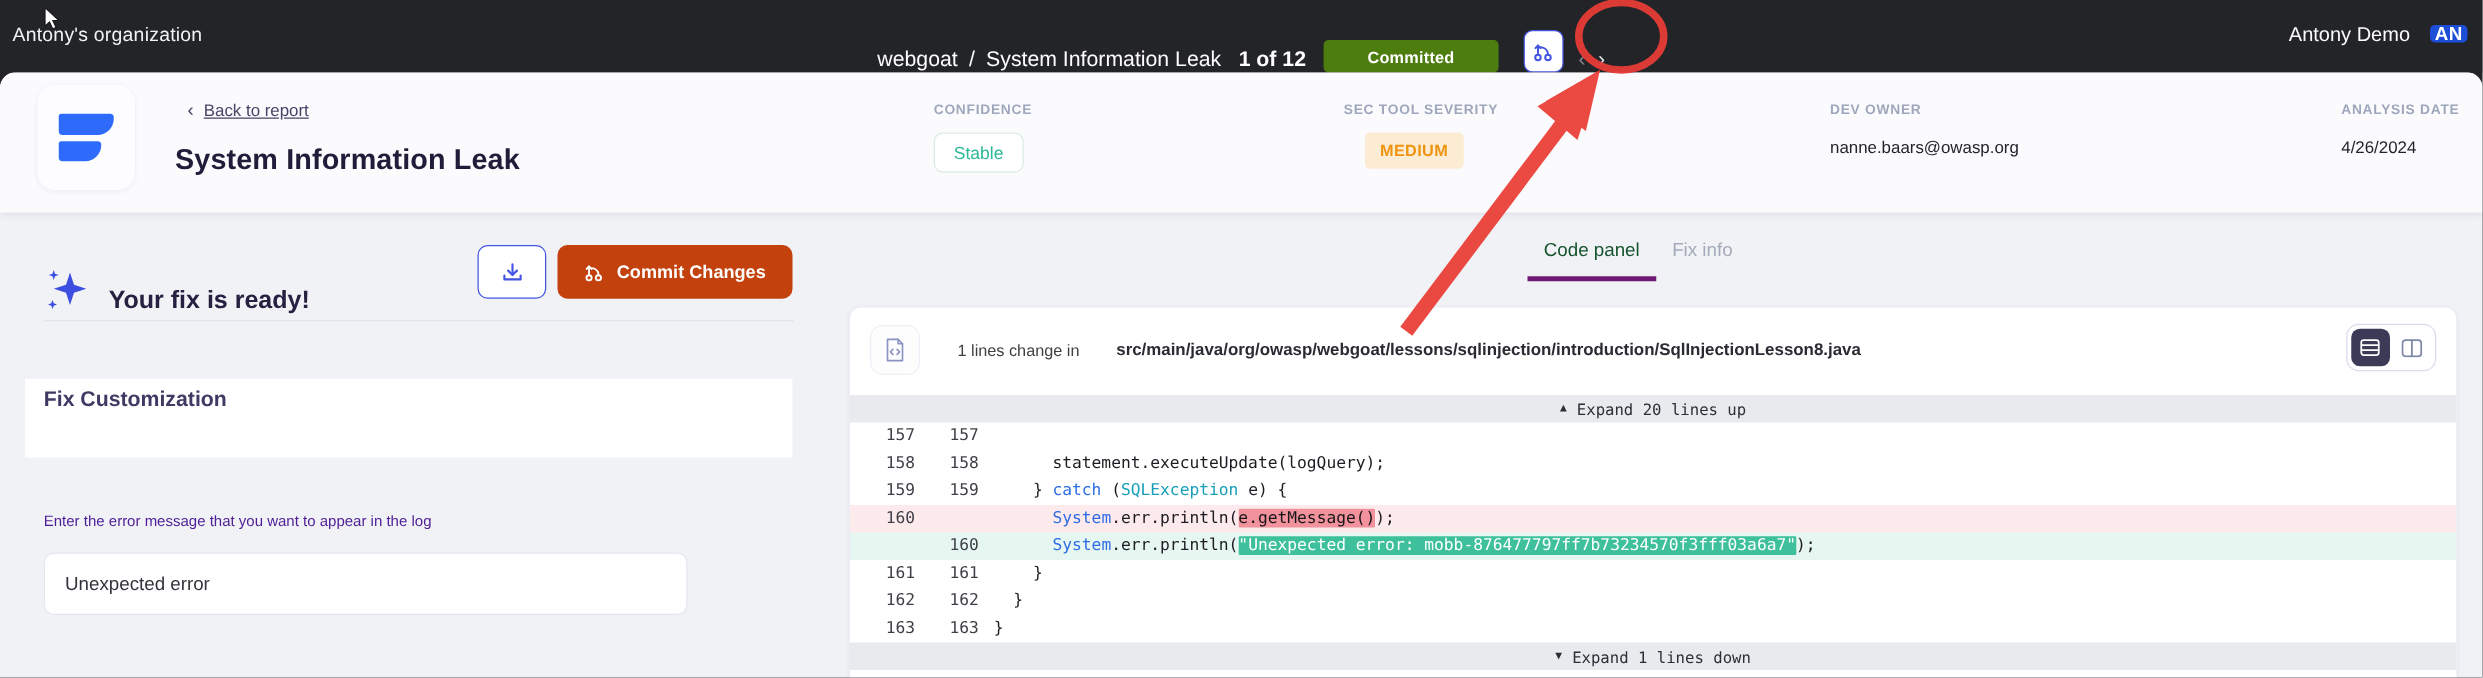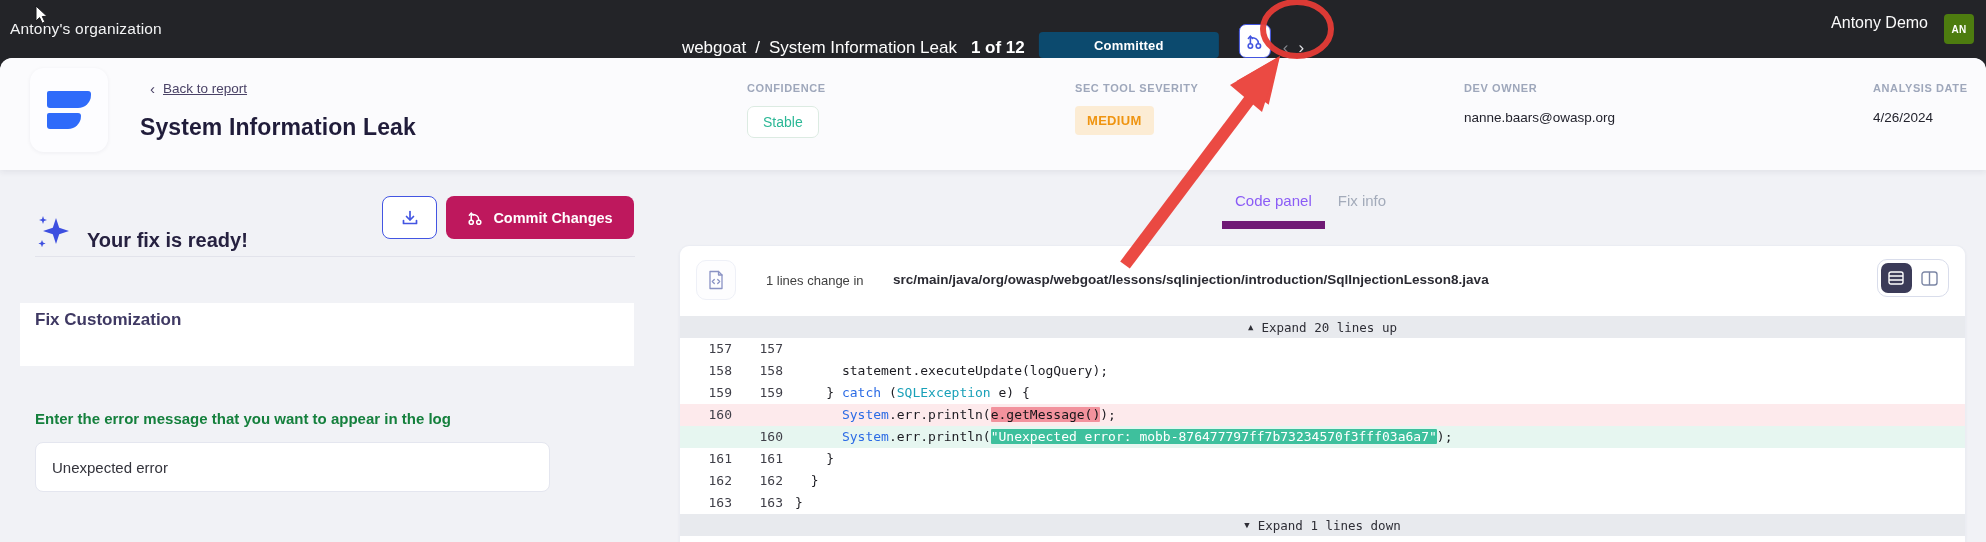--- a/index.html
+++ b/index.html
@@ -7,29 +7,29 @@
   body { background:#232428; font-family:"Liberation Sans", sans-serif; position:relative; }
 
   
   .topbar { position:absolute; left:0; top:0; width:1986px; height:58px; background:#232428; color:#fff; }
   .topbar-left { position:absolute; left:10px; top:50%; transform:translateY(-50%); font-size:15.5px; color:#f2f3f4; letter-spacing:.2px; }
   .topbar-center { position:absolute; left:50%; top:0; height:58px; transform:translateX(-50%); display:flex; align-items:flex-end; white-space:nowrap; }
   .crumb-repo { font-size:17px; color:#fdfdfd; }
   .crumb-sep { font-size:17px; color:#fdfdfd; margin:0 9px; }
   .crumb-issue { font-size:17px; color:#fdfdfd; }
   .crumb-counter { font-size:17px; font-weight:bold; margin-left:14px; color:#ffffff; }
-  .badge-committed { margin-left:14px; width:180px; height:26px; border-radius:4px; background:#0c4a6e; color:#fff;
+  .badge-committed { margin-left:14px; width:140px; height:26px; border-radius:4px; background:#4d7c0f; color:#fff;
       font-size:13px; font-weight:bold; display:flex; align-items:center; justify-content:center; letter-spacing:.2px; }
   .pr-button { margin-left:20px; width:32px; height:34px; background:#ffffff; border:1.5px solid #4355e0; border-radius:7px;
       display:flex; align-items:center; justify-content:center; position:relative; z-index:2; }
   .nav-chevrons { display:flex; align-items:center; margin-left:12px; gap:10px; font-size:17px; }
   .chev-prev { color:#85888e; } .chev-next { color:#e3e4e7; }
   .topbar-right { position:absolute; right:12px; top:50%; transform:translateY(-50%); display:flex; align-items:flex-start; }
   .user-name { font-size:16px; color:#fbfbfc; margin-right:16px; }
-  .avatar { width:30px; height:30px; border-radius:4px; background:#4d7c0f; color:#fff; font-size:10px; font-weight:bold;
+  .avatar { width:30px; height:14px; border-radius:4px; background:#1d4ed8; color:#fff; font-size:15px; font-weight:bold;
       display:flex; align-items:center; justify-content:center; letter-spacing:.3px; }
 
   
   .sheet { position:absolute; left:0; top:58px; width:1986px; height:484px; background:#f1f2f6; border-radius:12px 12px 0 0; overflow:hidden; }
 
   
   .subheader { position:absolute; left:0; top:0; width:1986px; height:112px; background:#fbfbfd;
       box-shadow:0 2px 6px rgba(40,40,70,.08); border-radius:12px 12px 0 0; }
   .logo-card { position:absolute; left:30px; top:10px; width:78px; height:84px; background:#fdfdff; border-radius:14px;
       box-shadow:0 1px 4px rgba(40,40,70,.06); display:flex; flex-direction:column; align-items:center; justify-content:center; gap:5px; }
@@ -38,43 +38,43 @@
   .back-row { position:absolute; left:150px; top:22px; display:flex; align-items:center; gap:8px; }
   .back-chev { color:#4a4266; font-size:15px; }
   .back-link { color:#4a4266; font-size:13.5px; text-decoration:underline; cursor:pointer; }
   .page-title { position:absolute; left:140px; top:56px; font-size:23px; font-weight:600; color:#201c3a; letter-spacing:.1px; }
   .meta-col { position:absolute; top:24px; }
   .meta-label { font-size:11px; font-weight:bold; color:#9ea7bb; letter-spacing:.6px; }
   .meta-value { margin-top:16px; font-size:13.5px; color:#23232d; }
   .badge-stable { display:inline-block; margin-top:12px; padding:7px 15px; background:#ffffff; border:1px solid #dcebe2;
       border-radius:7px; color:#2cb896; font-size:14px; }
   .badge-medium { display:inline-block; margin-top:12px; padding:7px 12px; background:#fcecd4; border-radius:4px;
-      color:#ef9410; font-size:13px; font-weight:bold; letter-spacing:.3px; }
+      color:#ef9410; font-size:13px; font-weight:bold; letter-spacing:.3px;margin-left:17px; }
   .col-confidence { left:747px; } .col-severity { left:1075px; } .col-owner { left:1464px; } .col-date { left:1873px; }
 
   
   .fixready-row { position:absolute; left:35px; top:148px; width:600px; height:46px; display:flex; align-items:flex-end; }
   .fixready-title { font-size:20px; font-weight:600; color:#262140; margin-left:14px; }
   .download-btn { position:absolute; left:382px; top:138px; width:55px; height:43px; background:#fff; border:1.5px solid #4355e2;
       border-radius:8px; display:flex; align-items:center; justify-content:center; cursor:pointer; }
-  .commit-btn { position:absolute; left:446px; top:138px; width:188px; height:43px; background:#be185d; border:none; border-radius:8px;
+  .commit-btn { position:absolute; left:446px; top:138px; width:188px; height:43px; background:#c2410c; border:none; border-radius:8px;
       color:#fff; font-size:14.5px; font-weight:bold; display:flex; align-items:center; justify-content:center; gap:10px; cursor:pointer;
       font-family:"Liberation Sans", sans-serif; }
   .left-divider { position:absolute; left:35px; top:198px; width:600px; height:1px; background:#e2e3eb; }
   .fixcustom-band { position:absolute; left:20px; top:245px; width:614px; height:63px; background:#ffffff; }
   .fixcustom-title { position:absolute; left:15px; top:7px; font-size:17px; font-weight:600; color:#3f3963; }
   .fixcustom-sub { position:absolute; left:15px; top:36px; font-size:16px; color:#8e96ac; }
-  .field-label { position:absolute; left:35px; top:352px; font-size:15px; font-weight:bold; color:#15803d; }
+  .field-label { position:absolute; left:35px; top:352px; font-size:12px; font-weight:normal; color:#4c1d95; }
   .field-input { position:absolute; left:35px; top:384px; width:515px; height:50px; background:#fff; border:1px solid #e4e6ef;
       border-radius:8px; padding:0 16px; font-size:15px; color:#33333b; font-family:"Liberation Sans", sans-serif; outline:none; }
 
   
   .tabs { position:absolute; left:1222px; top:130px; display:flex; }
   .tab { padding:4px 13px 12px 13px; font-size:15px; cursor:pointer; }
-  .tab.active { color:#8b5cf6; border-bottom:8px solid #701a75; font-weight:500; }
+  .tab.active { color:#14532d; border-bottom:4px solid #701a75; font-weight:500; }
   .tab.inactive { color:#a3abba; }
   .code-card { position:absolute; left:679px; top:187px; width:1287px; height:297px; background:#fff; border:1px solid #ebedf3;
       border-bottom:none; border-radius:10px 10px 0 0; box-shadow:0 1px 3px rgba(40,40,70,.05); overflow:hidden; }
   .file-header { position:relative; height:70px; }
   .file-icon-box { position:absolute; left:16px; top:14px; width:40px; height:40px; border:1px solid #eef0f7; border-radius:10px;
       background:#fdfdfe; display:flex; align-items:center; justify-content:center; }
   .file-change-text { position:absolute; left:86px; top:27px; font-size:13px; color:#404040; }
   .file-path { position:absolute; left:213px; top:26px; font-size:13.5px; font-weight:bold; color:#2b2b33; }
   .view-toggle { position:absolute; right:16px; top:13px; width:72px; height:38px; border:1px solid #d9ddeb; border-radius:10px;
       display:flex; align-items:center; padding:3px; gap:3px; background:#fff; }

